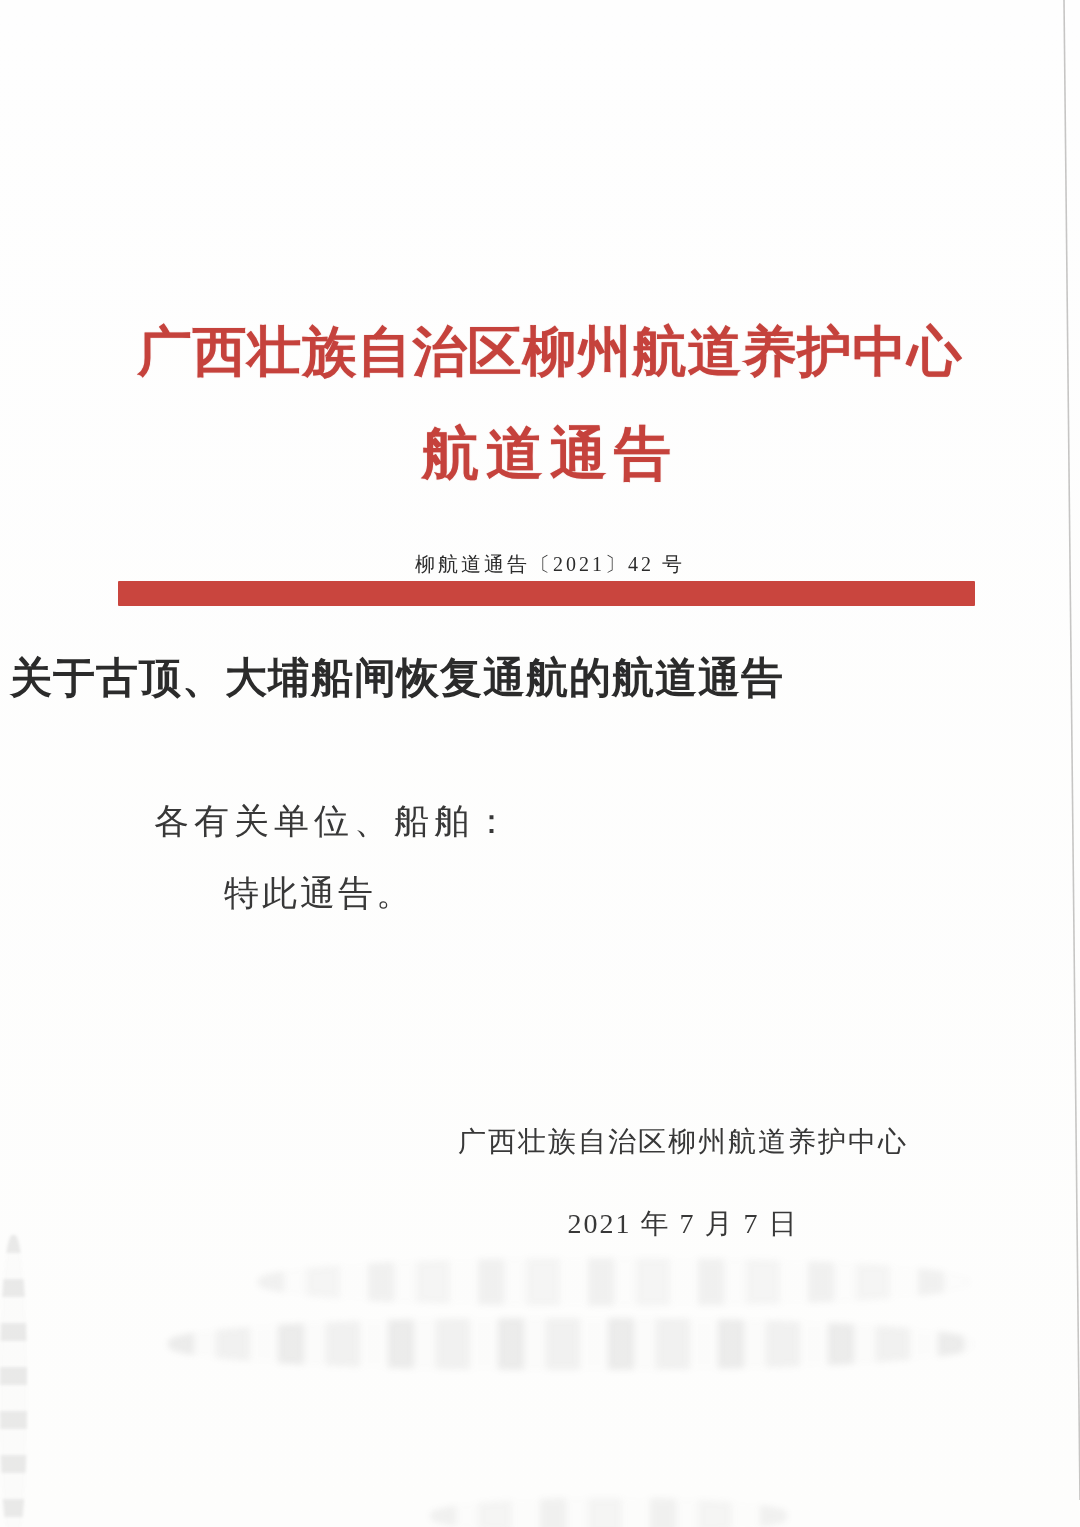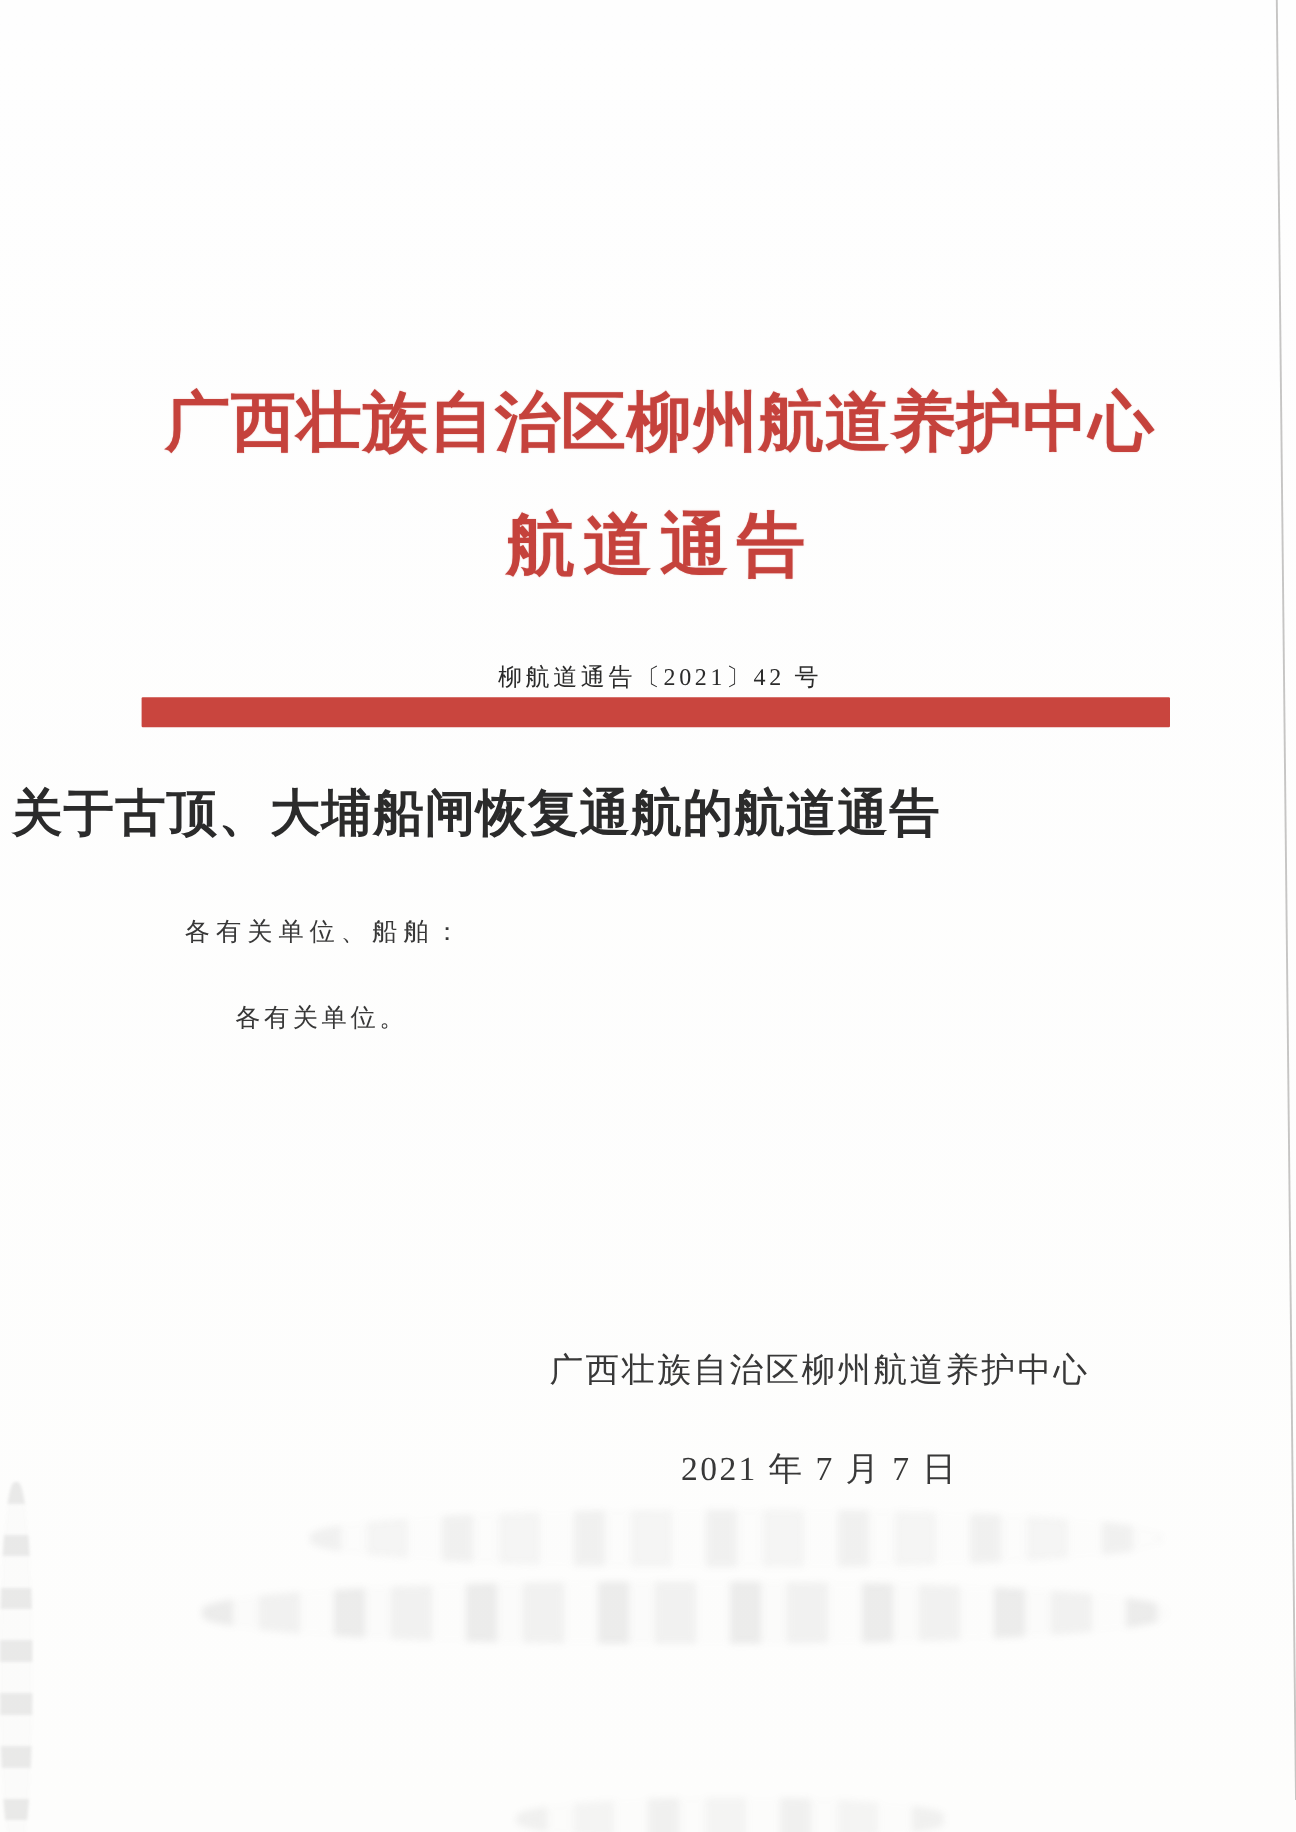--- a/index.html
+++ b/index.html
@@ -70,24 +70,24 @@
     top: 640px; left: 0;
     width: 100%;
     font-size: 42px;
     font-weight: 700;
     letter-spacing: 1px;
     color: var(--color-heading_ink, #2b2b2b);
     white-space: nowrap;
   }
   .body-block {
     position: absolute;
-    top: 730px;
+    top: 776px;
     left: 134px;
     width: 814px;
-    font-size: 21px;
+    font-size: 35px;
     line-height: 52px;
     text-align: justify;
     color: var(--color-ink, #383838);
   }
   .salutation {
     letter-spacing: 5px;
     text-align: left;
   }
   .para {
     text-indent: 2em;
@@ -162,21 +162,21 @@
   <h1 class="title2">航道通告</h1>
 
   <div class="docnum">柳航道通告〔2021〕42 号</div>
 
   <div class="rule"></div>
 
   <h2 class="subject">关于古顶、大埔船闸恢复通航的航道通告</h2>
 
   <div class="body-block">
     <p class="salutation">各有关单位、船舶：</p>
-    <p class="closing">各有关单位。</p>
+    <p class="closing">特此通告。</p>
   </div>
 
   <div class="sig-block">
     <div class="sig-name">广西壮族自治区柳州航道养护中心</div>
     <div class="sig-date">2021 年 7 月 7 日</div>
   </div>
 
   <svg class="edge-svg" viewBox="0 0 90 1527" preserveAspectRatio="none">
     <line x1="74" y1="0" x2="90" y2="1500" stroke="#9a9896" stroke-width="1.6" opacity="0.55"></line>
   </svg>

